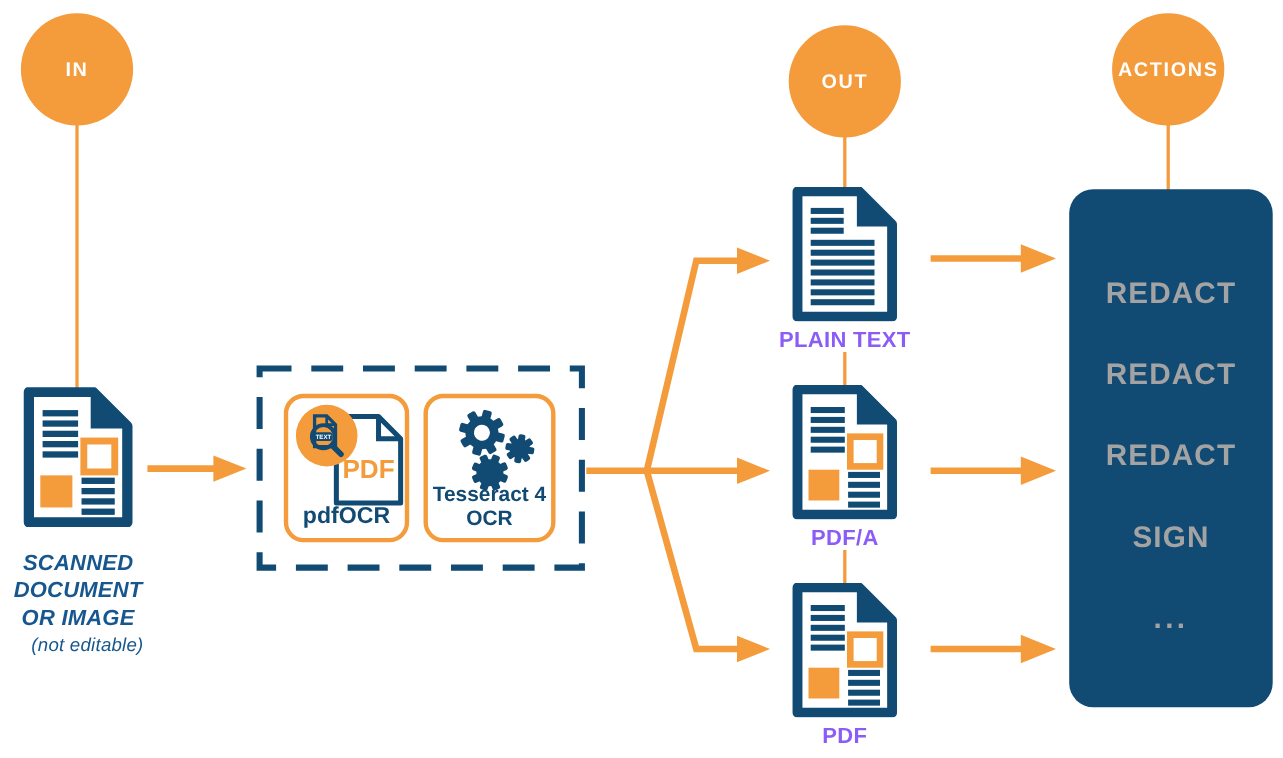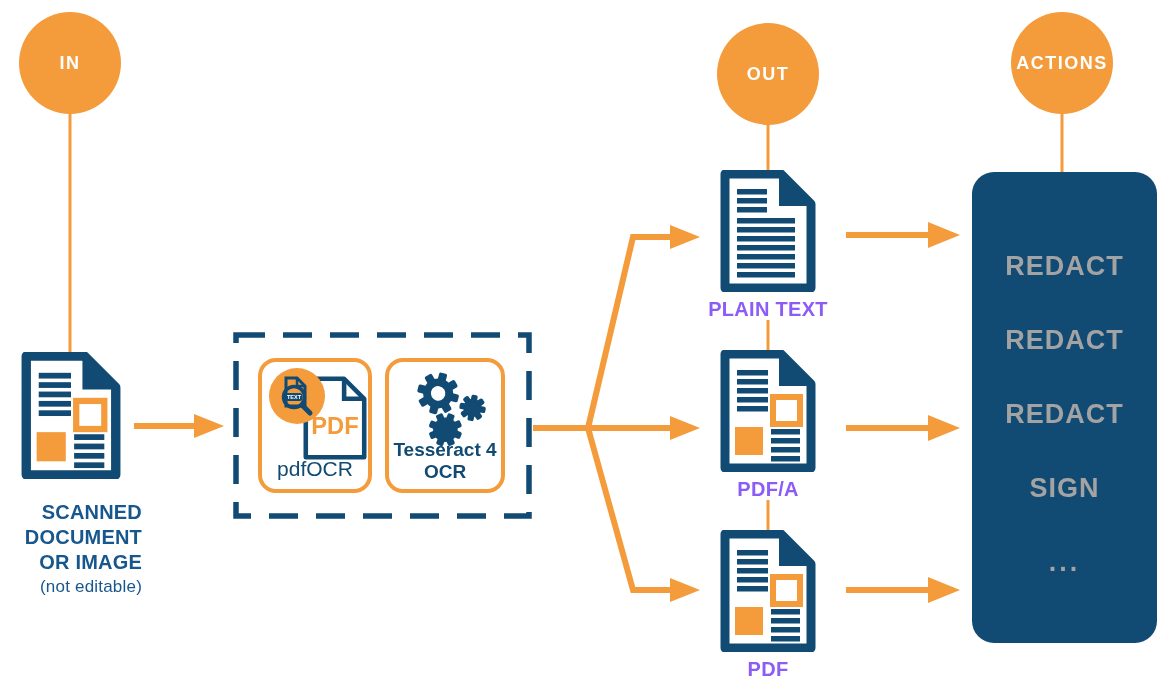--- a/index.html
+++ b/index.html
@@ -7,24 +7,24 @@
           font-family:"Liberation Sans",sans-serif;}
   .abs{position:absolute;}
   .badge{position:absolute;width:102px;height:102px;border-radius:50%;background:#F49B3B;
          display:flex;align-items:center;justify-content:center;}
   .badge span{color:#fff;font-weight:bold;font-size:18px;letter-spacing:1.5px;}
   .doc-label{position:absolute;color:#8b5cf6;font-weight:bold;font-size:20px;
              text-align:center;letter-spacing:0.3px;}
   .card{position:absolute;width:114px;height:135px;border:4px solid #F49B3B;border-radius:18px;
         background:#fff;box-sizing:border-box;}
   .card-label{position:absolute;left:0;right:0;bottom:8px;text-align:center;color:#114A73;
-              font-weight:normal;font-size:21px;}
+              font-weight:bold;font-size:21px;}
   .card-label2{position:absolute;left:0;right:0;bottom:6px;text-align:center;color:#114A73;
               font-weight:bold;font-size:19px;line-height:22px;}
-  .input-label{position:absolute;left:0px;top:500px;width:142px;text-align:right;}
+  .input-label{position:absolute;left:0px;top:500px;width:142px;text-align:center;font-style:italic;}
   .input-label div{color:#17578E;font-weight:bold;font-size:20px;line-height:25px;letter-spacing:0.2px;}
   .input-label .note{font-weight:normal;font-size:17px;line-height:23px;margin-left:17px;}
   .actions-panel{position:absolute;left:972px;top:172px;width:185px;height:471px;background:#114A73;
                  border-radius:22px;display:flex;flex-direction:column;align-items:center;
                  padding-top:80px;box-sizing:border-box;row-gap:46px;}
   .actions-panel .action-item{color:#a3a3a3;font-weight:bold;font-size:27px;letter-spacing:1px;
                               line-height:28px;}
   .actions-panel .action-item.dots{letter-spacing:3px;}
   svg{display:block;}
 </style>

